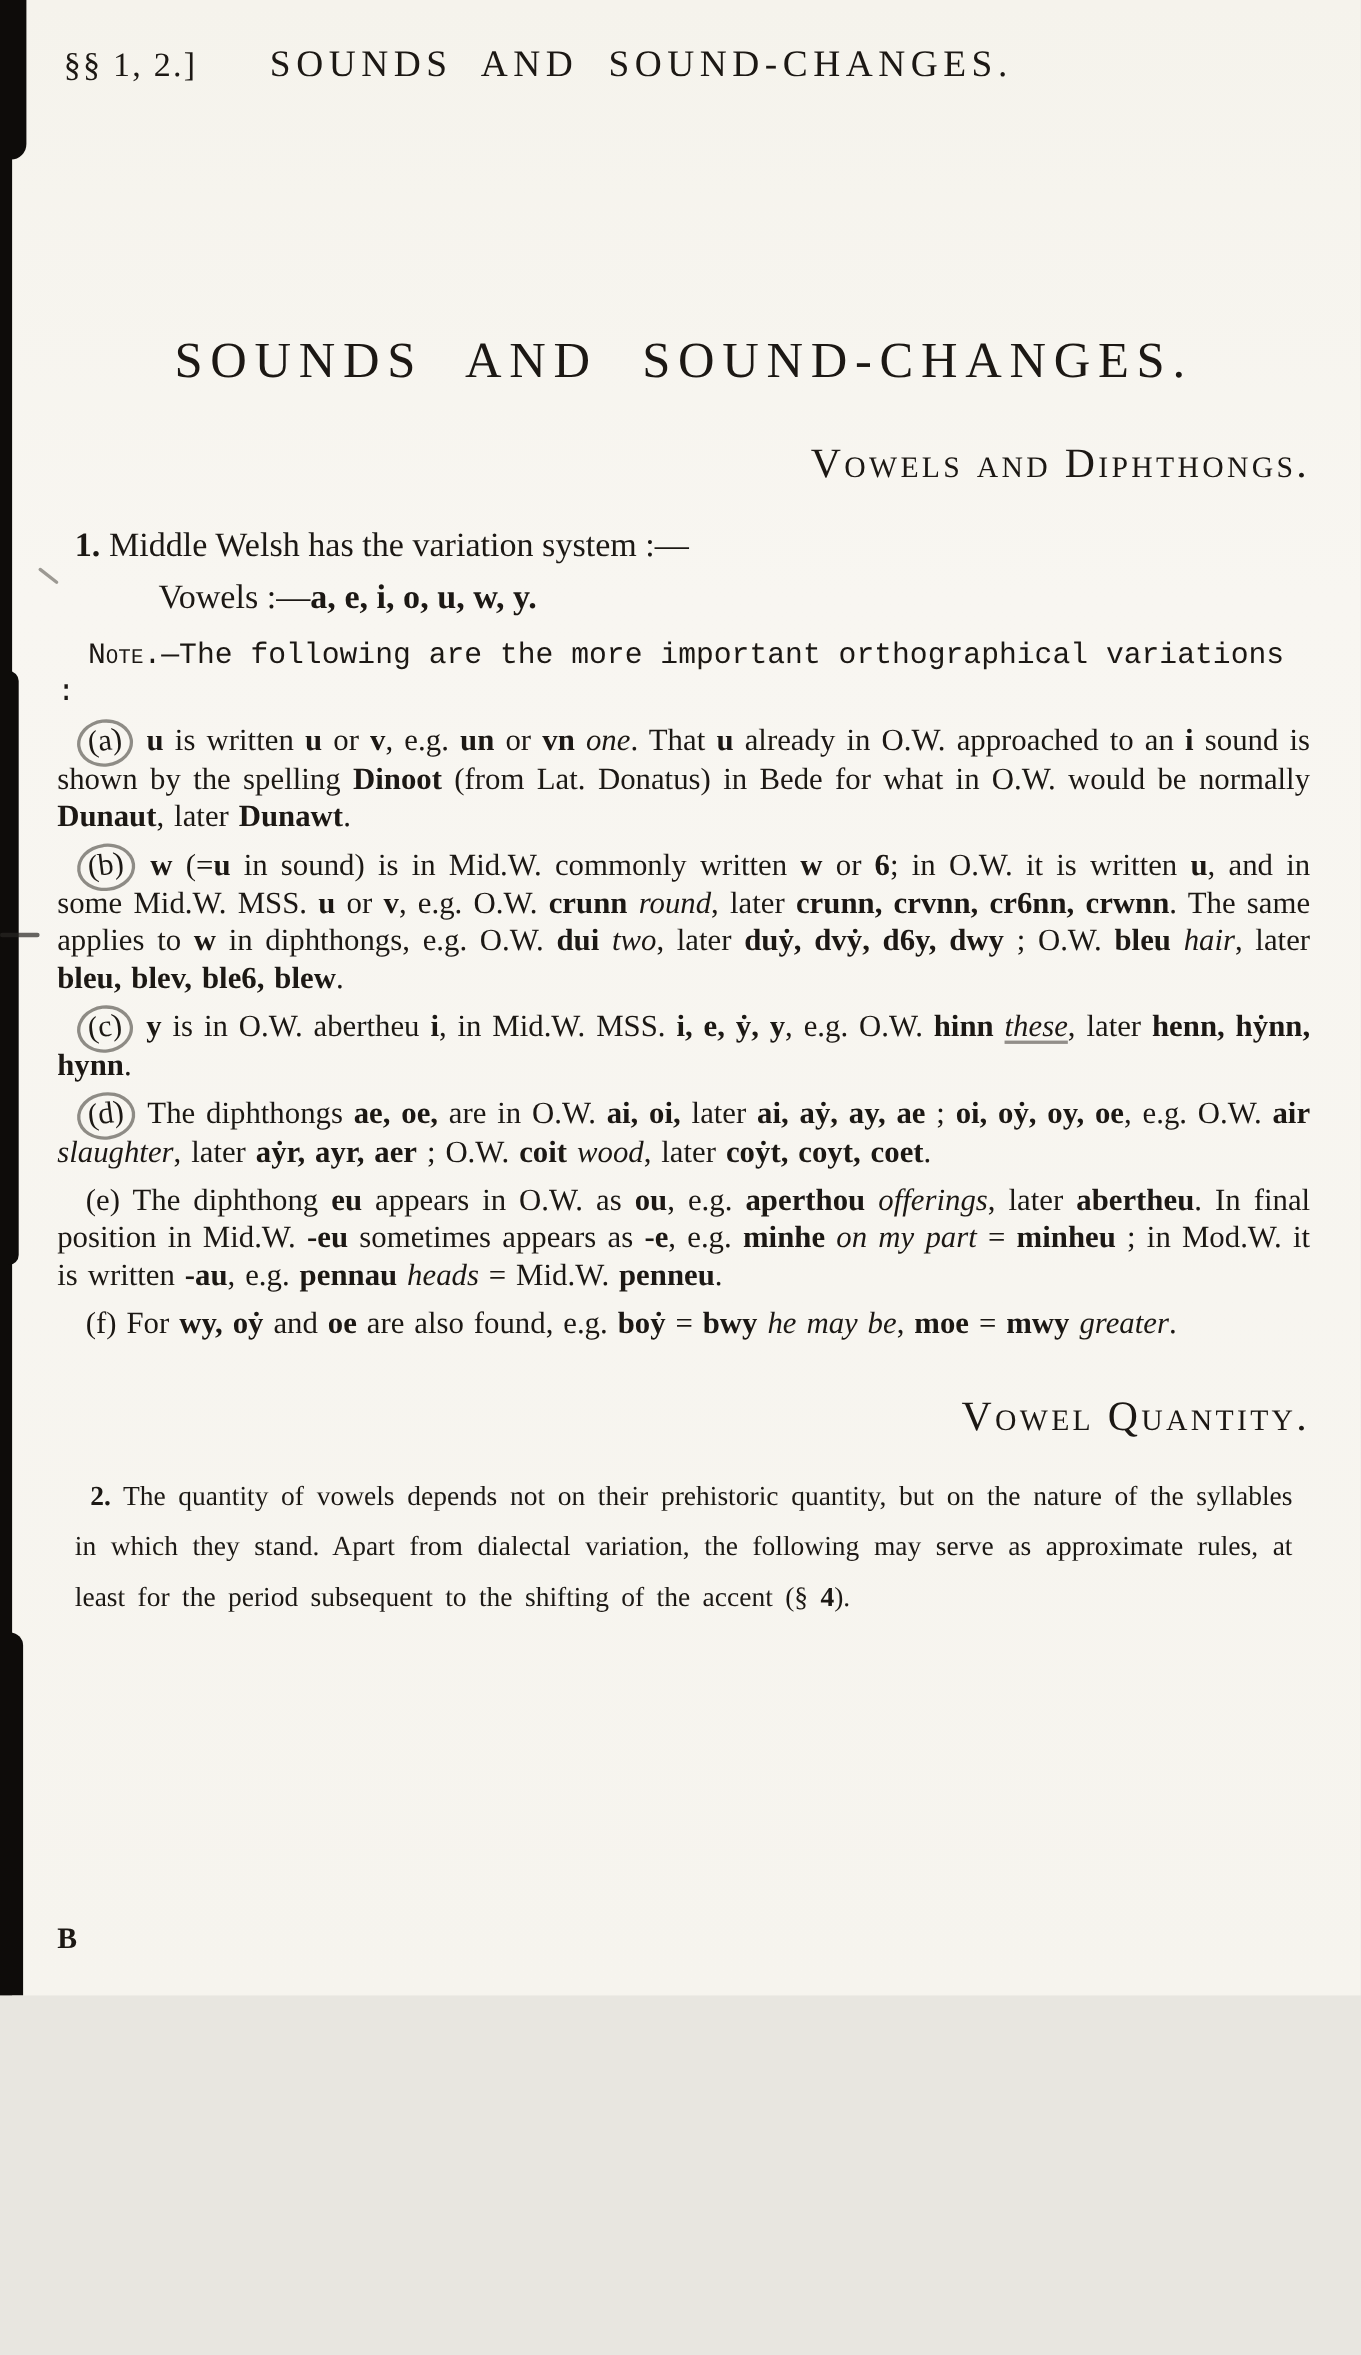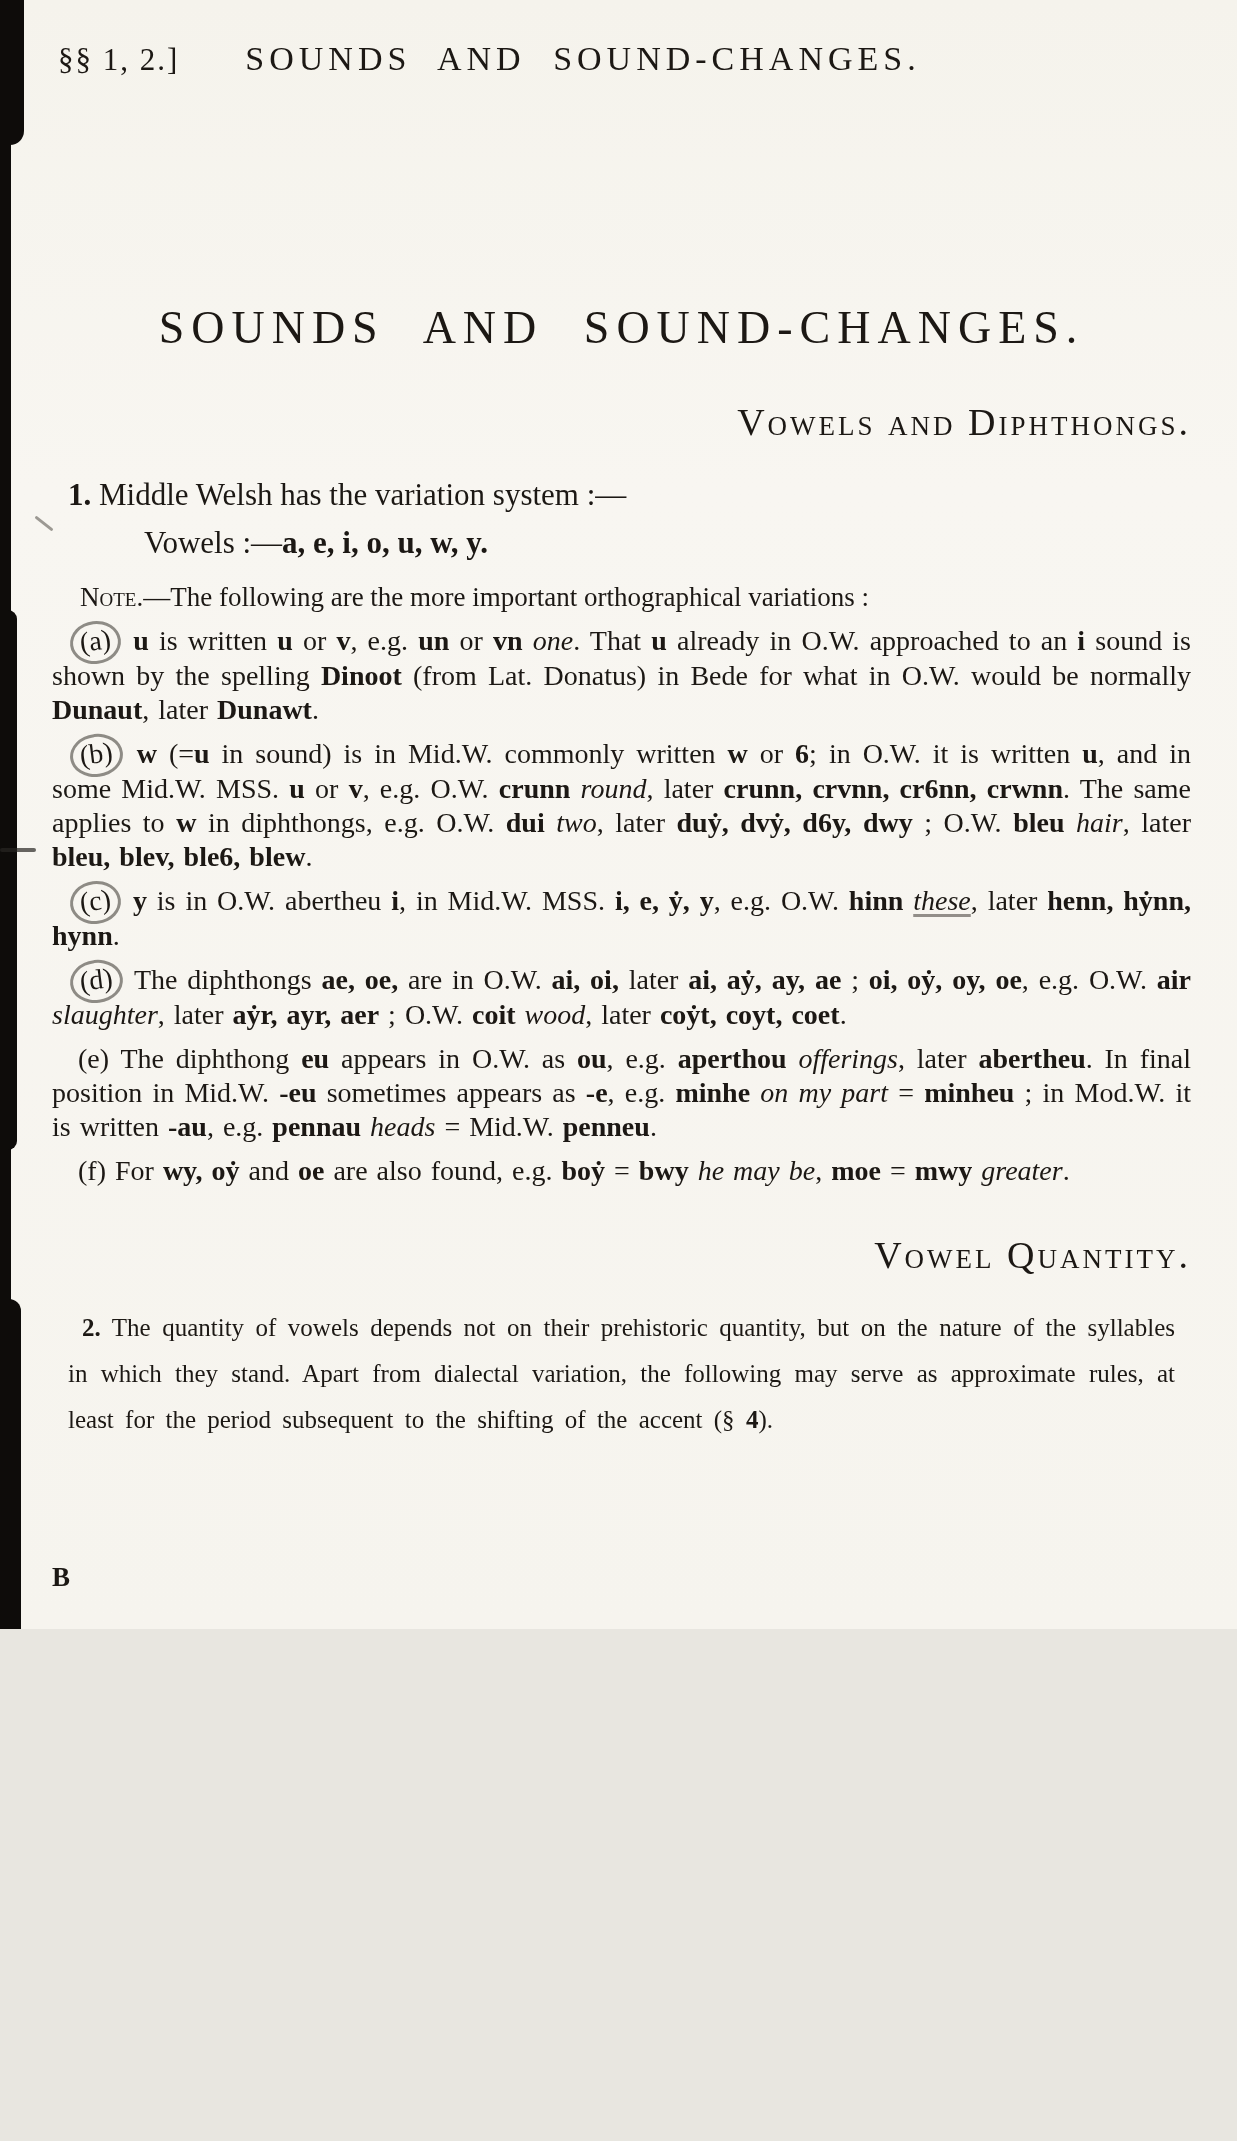--- a/index.html
+++ b/index.html
@@ -1,20 +1,20 @@
 <!DOCTYPE html>
 <html><head>
 <meta charset="utf-8">
 <style>
   html,body { margin:0; padding:0; }
   body { background:#e8e6e0; font-family:"Liberation Serif","DejaVu Serif",serif; }
 
   .page {
     position:relative;
-    width:1237px; height:1629px;
+    width:1237px; height:1814px;
     margin:0 auto;
     background:linear-gradient(180deg,#f5f3ec 0%,#f8f6f1 30%,#f6f4ee 100%);
     color:#1c1814;
     overflow:hidden;
   }
 
   
   .scan-strip { position:absolute; left:0; top:0; width:11px; height:100%; background:#0e0c0a; }
   .blob-top    { position:absolute; left:0; top:0;       width:24px; height:145px; background:#0e0c0a; border-radius:0 0 14px 0; }
   .blob-mid    { position:absolute; left:0; top:610px;   width:17px; height:540px; background:#0e0c0a; border-radius:0 9px 9px 0; }
@@ -35,21 +35,21 @@
   .subhead {
     margin:46px 0 0; text-align:right; font-weight:400;
     font-variant:small-caps; font-size:38px; letter-spacing:3px; line-height:1.15;
   }
   .subhead2 { }
 
   p { margin:0; }
   .lead { margin:28px 0 4px; font-size:31px; line-height:44px; text-indent:16px; }
   .sysline { font-size:31px; line-height:44px; padding-left:92px; }
 
-  .note { margin:16px 0 6px; font-size:27px; line-height:33px; text-indent:28px; }
+  .note { margin:16px 0 6px; font-size:27px; line-height:33px; text-indent:28px;font-family:Liberation Mono, monospace; }
   .item {
     margin:10px 0; font-size:28px; line-height:34px;
     text-indent:26px; text-align:justify; word-spacing:2px;
   }
 
   .para2 {
     margin:28px 16px 0; font-size:25px; line-height:46px;
     text-indent:14px; text-align:justify; word-spacing:5px;
   }
 

